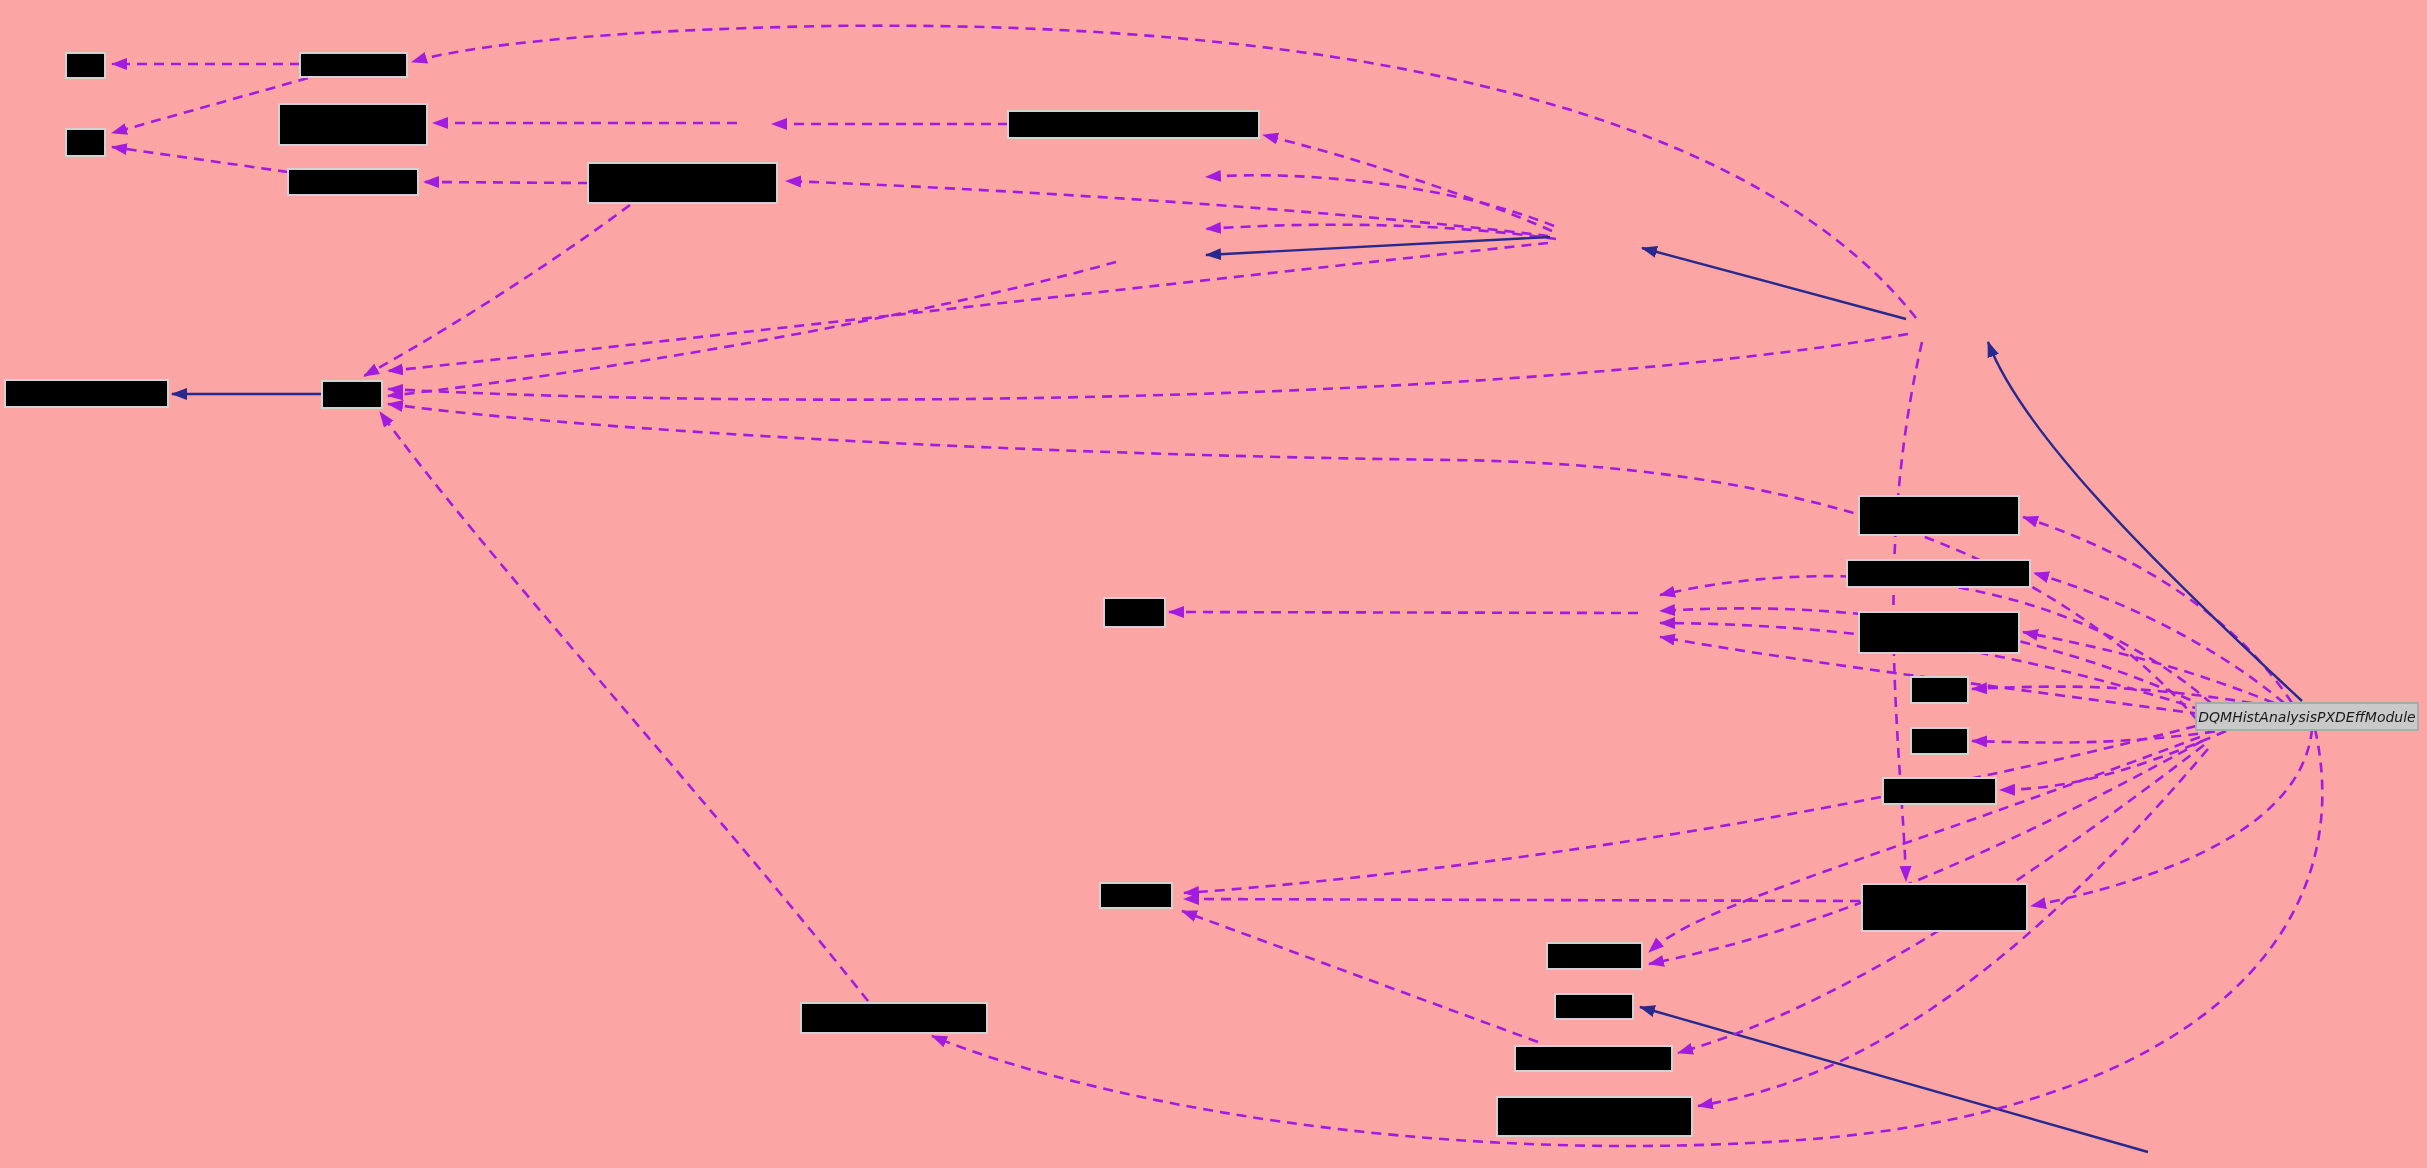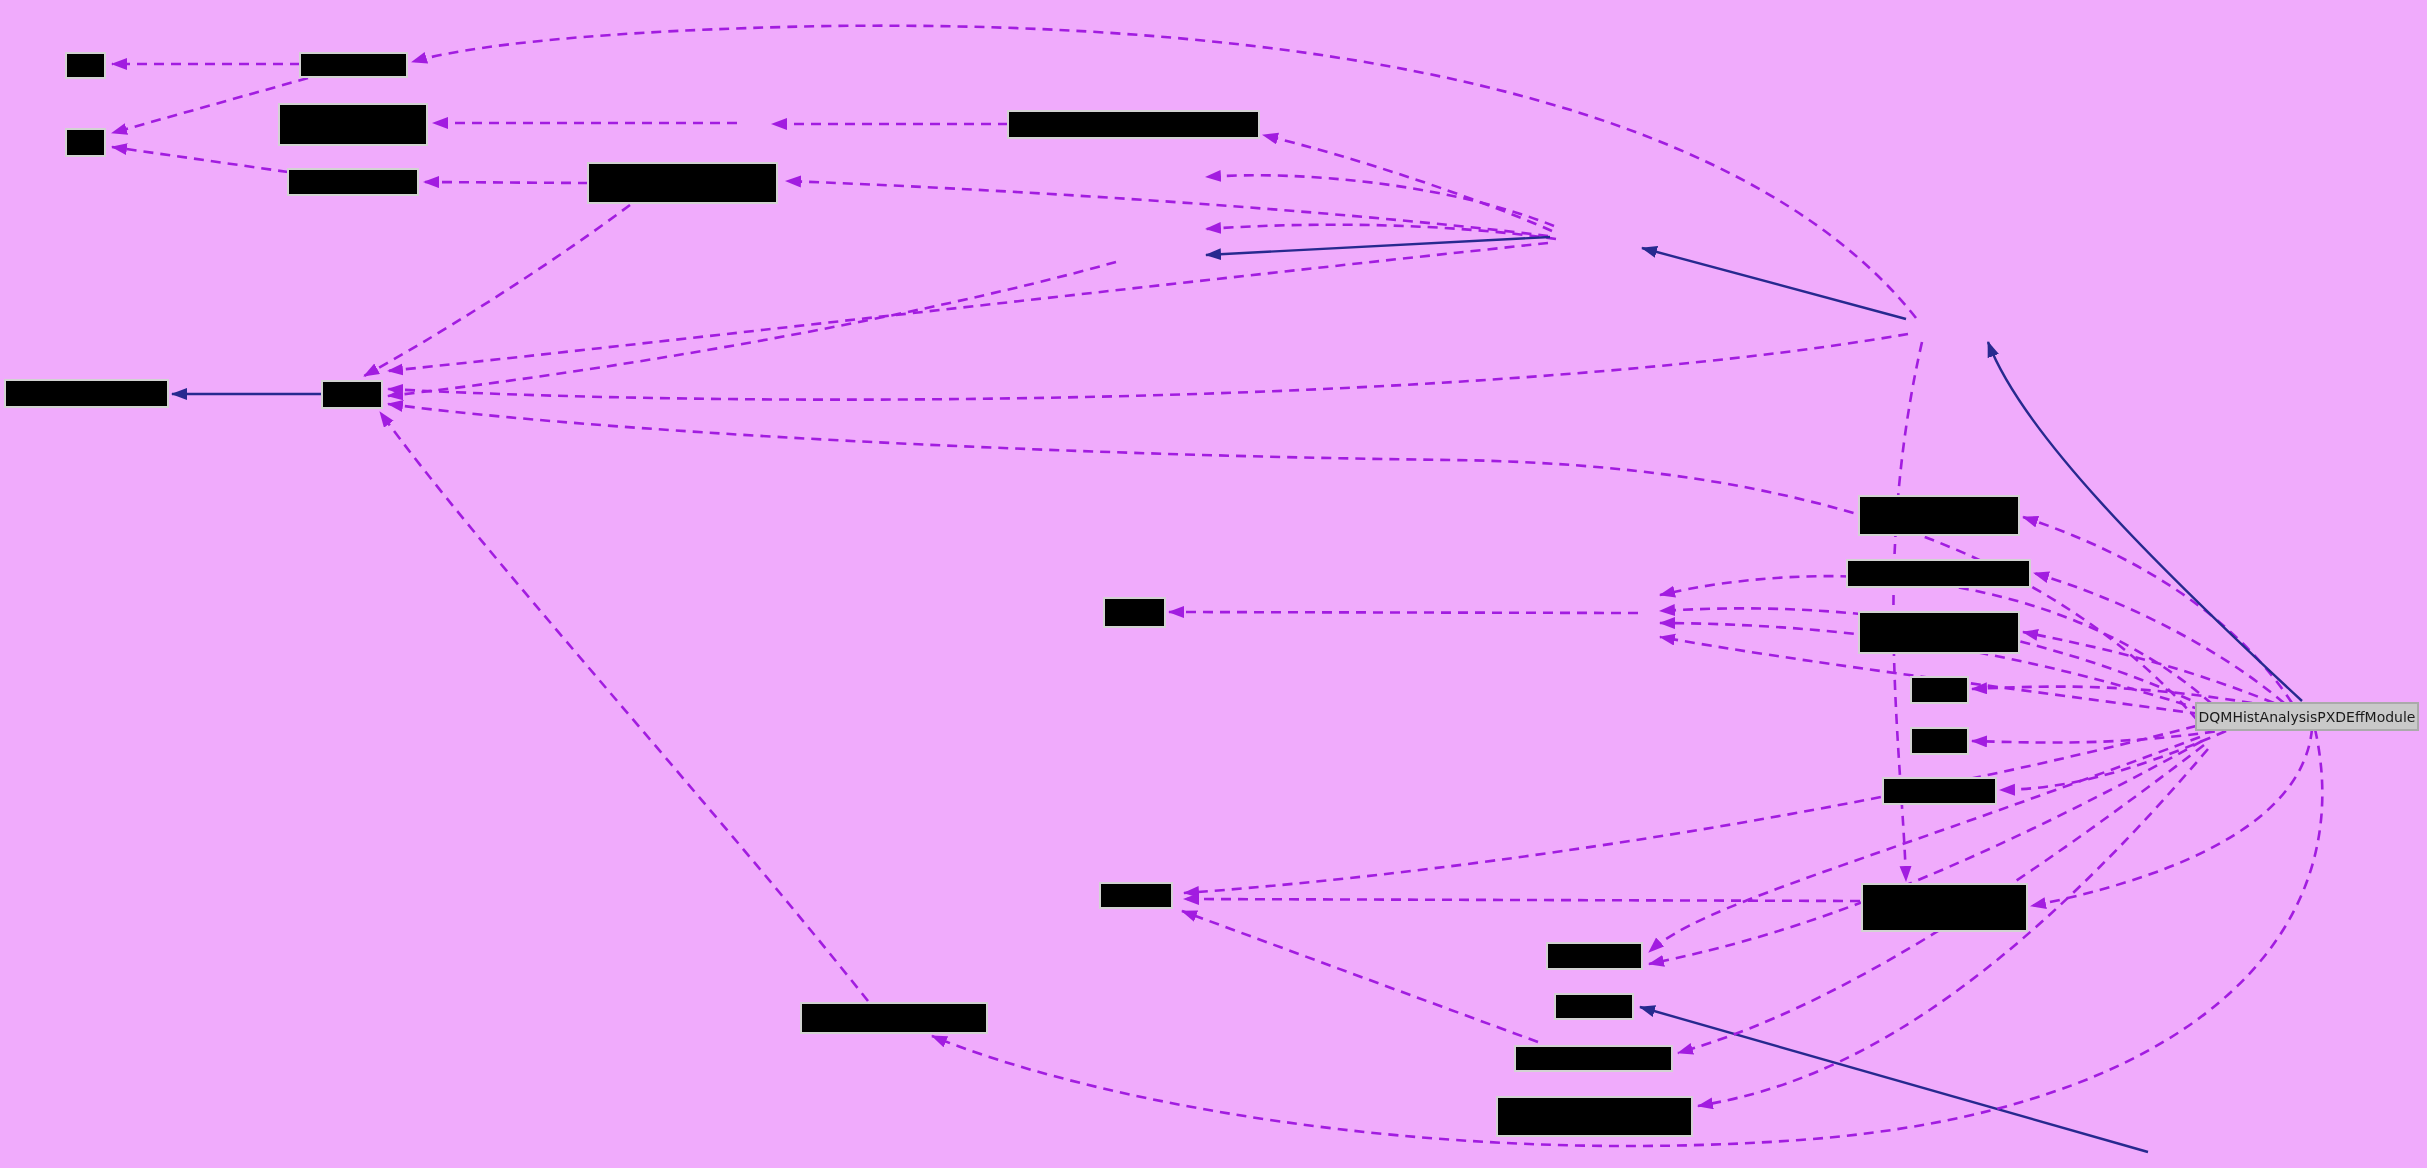--- a/index.html
+++ b/index.html
@@ -1,17 +1,17 @@
 <!DOCTYPE html>
 <html style="--edge-dashed: #a21ce0; --edge-solid: #27298f; --node-border: #d2d2d2; --node-fill: #000000; --label-fill: #c9c9c9; --label-border: #aaaaaa; --label-text: #1a1a1a;"><head>
 <meta charset="utf-8">
 <style>
   html,body{margin:0;padding:0;background:#000;}
-  .canvas{position:relative;width:2427px;height:1168px;background:#f0abfc;overflow:hidden;
-          font-family:"DejaVu Sans","Liberation Sans",sans-serif;}
+  .canvas{position:relative;width:2427px;height:1168px;background:#fca5a5;overflow:hidden;
+          font-family:"DejaVu Sans","Liberation Sans",sans-serif;font-style:italic;}
   svg{position:absolute;left:0;top:0;}
   .edge{fill:none;stroke-width:2.6px;}
   .edge.dashed{stroke:var(--edge-dashed);stroke-dasharray:10 7;}
   .edge.solid{stroke:var(--edge-solid);stroke-width:2.4px;}
   .node{fill:var(--node-fill);stroke:var(--node-border);stroke-width:2px;}
   .node.labeled{fill:var(--label-fill);stroke:var(--label-border);}
   .label-text{font-size:14px;fill:var(--label-text);text-anchor:middle;dominant-baseline:middle;}
 </style>
 </head>
 <body>

